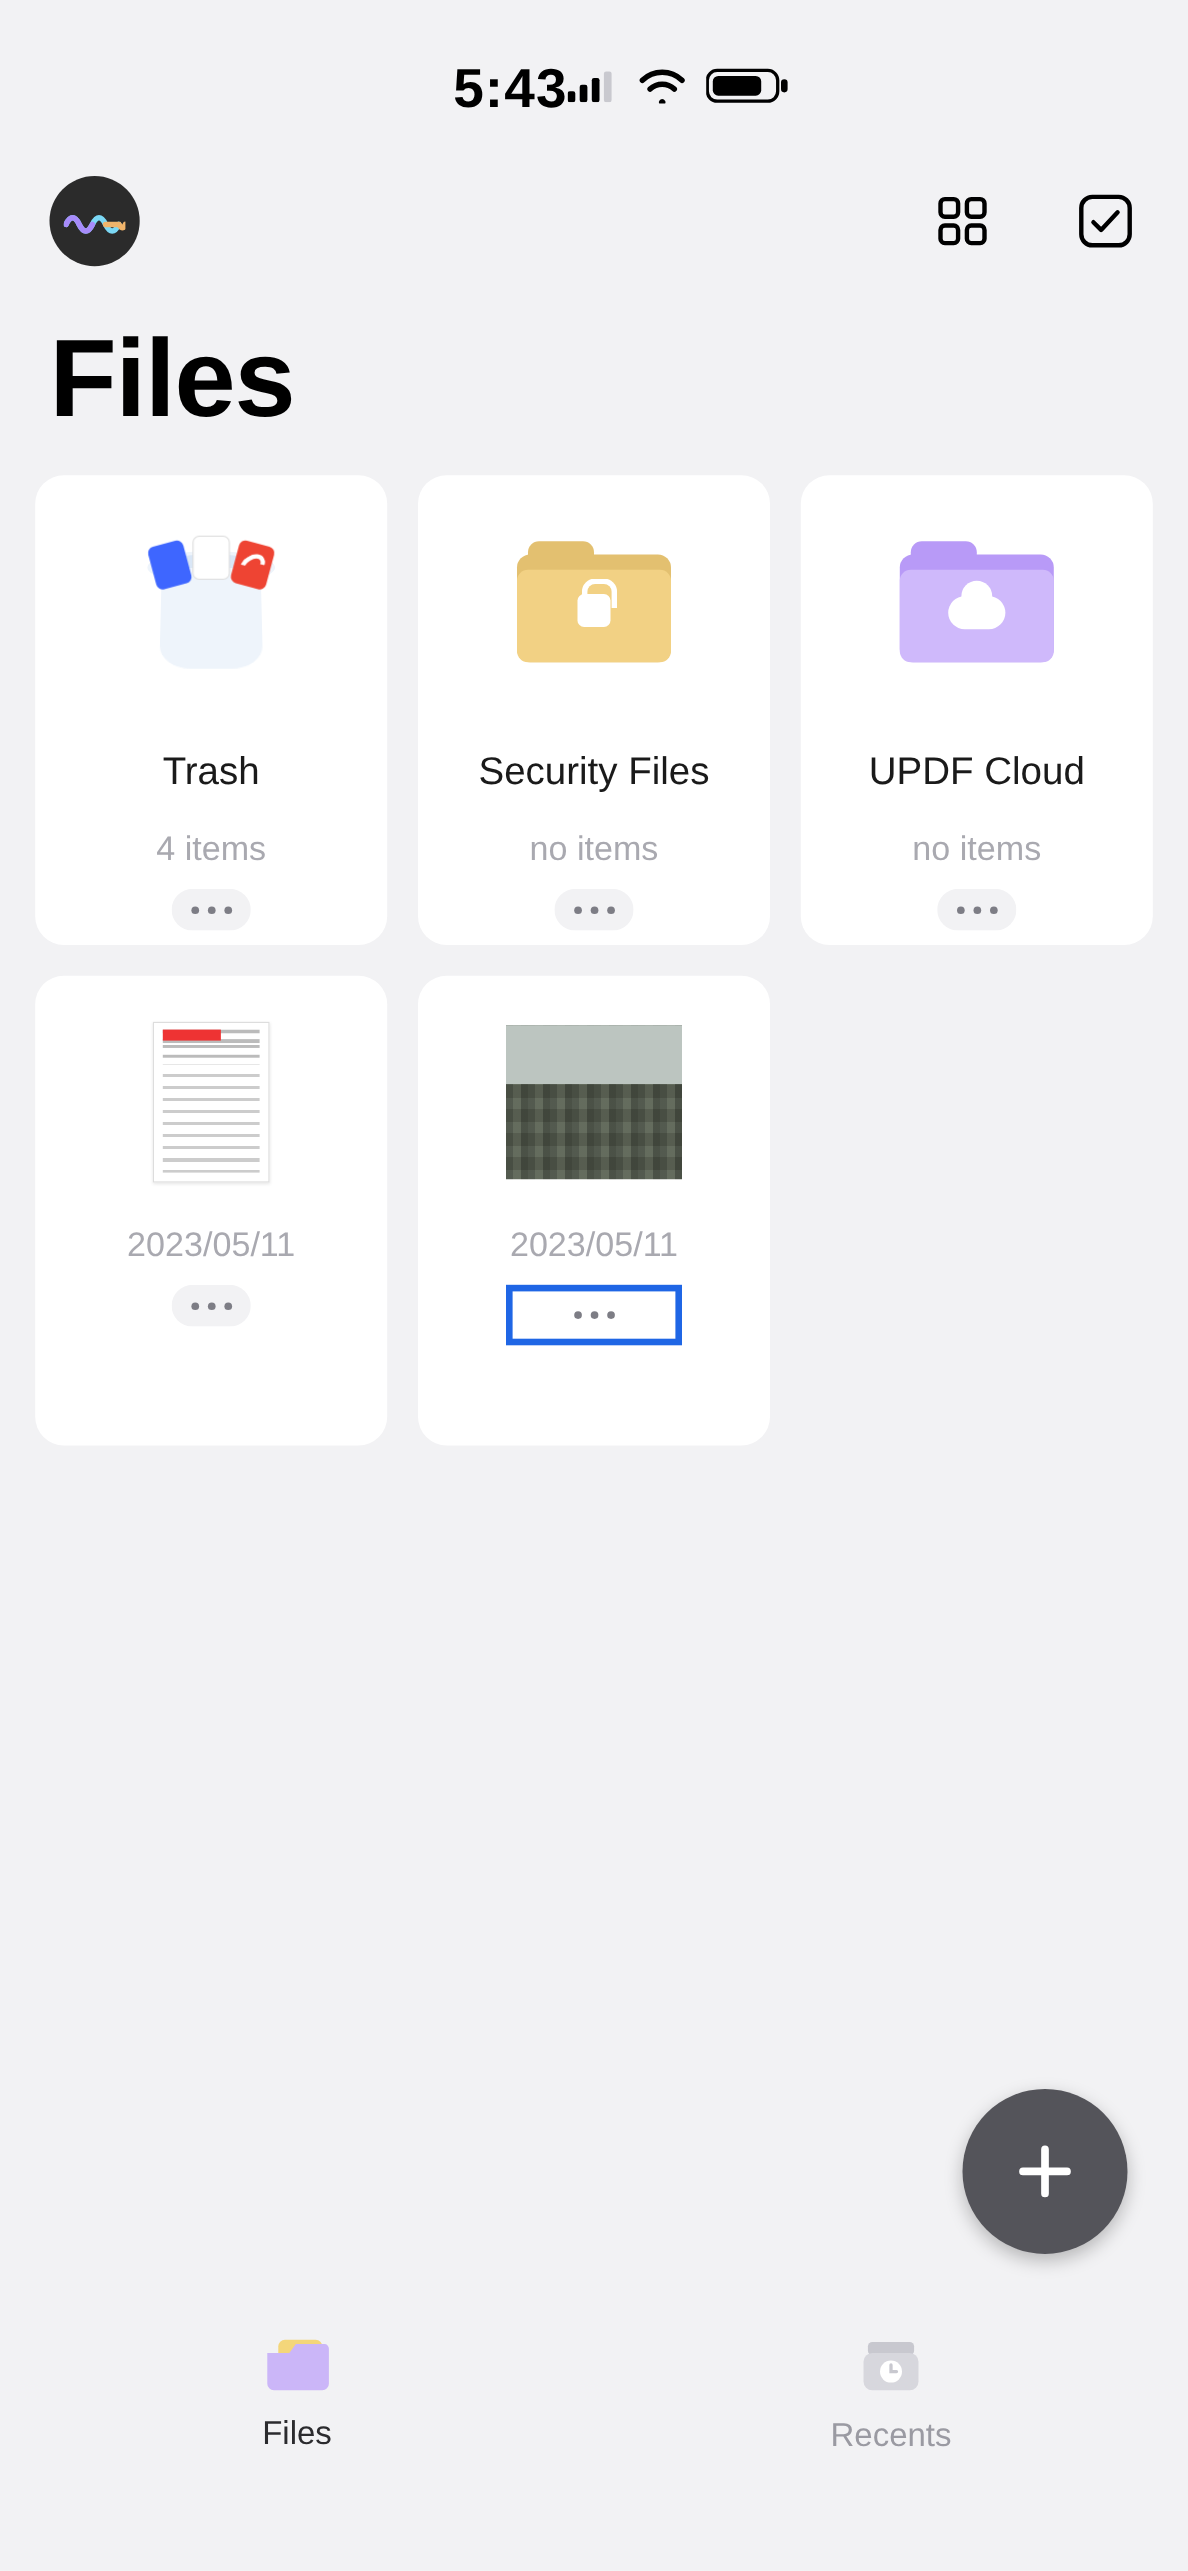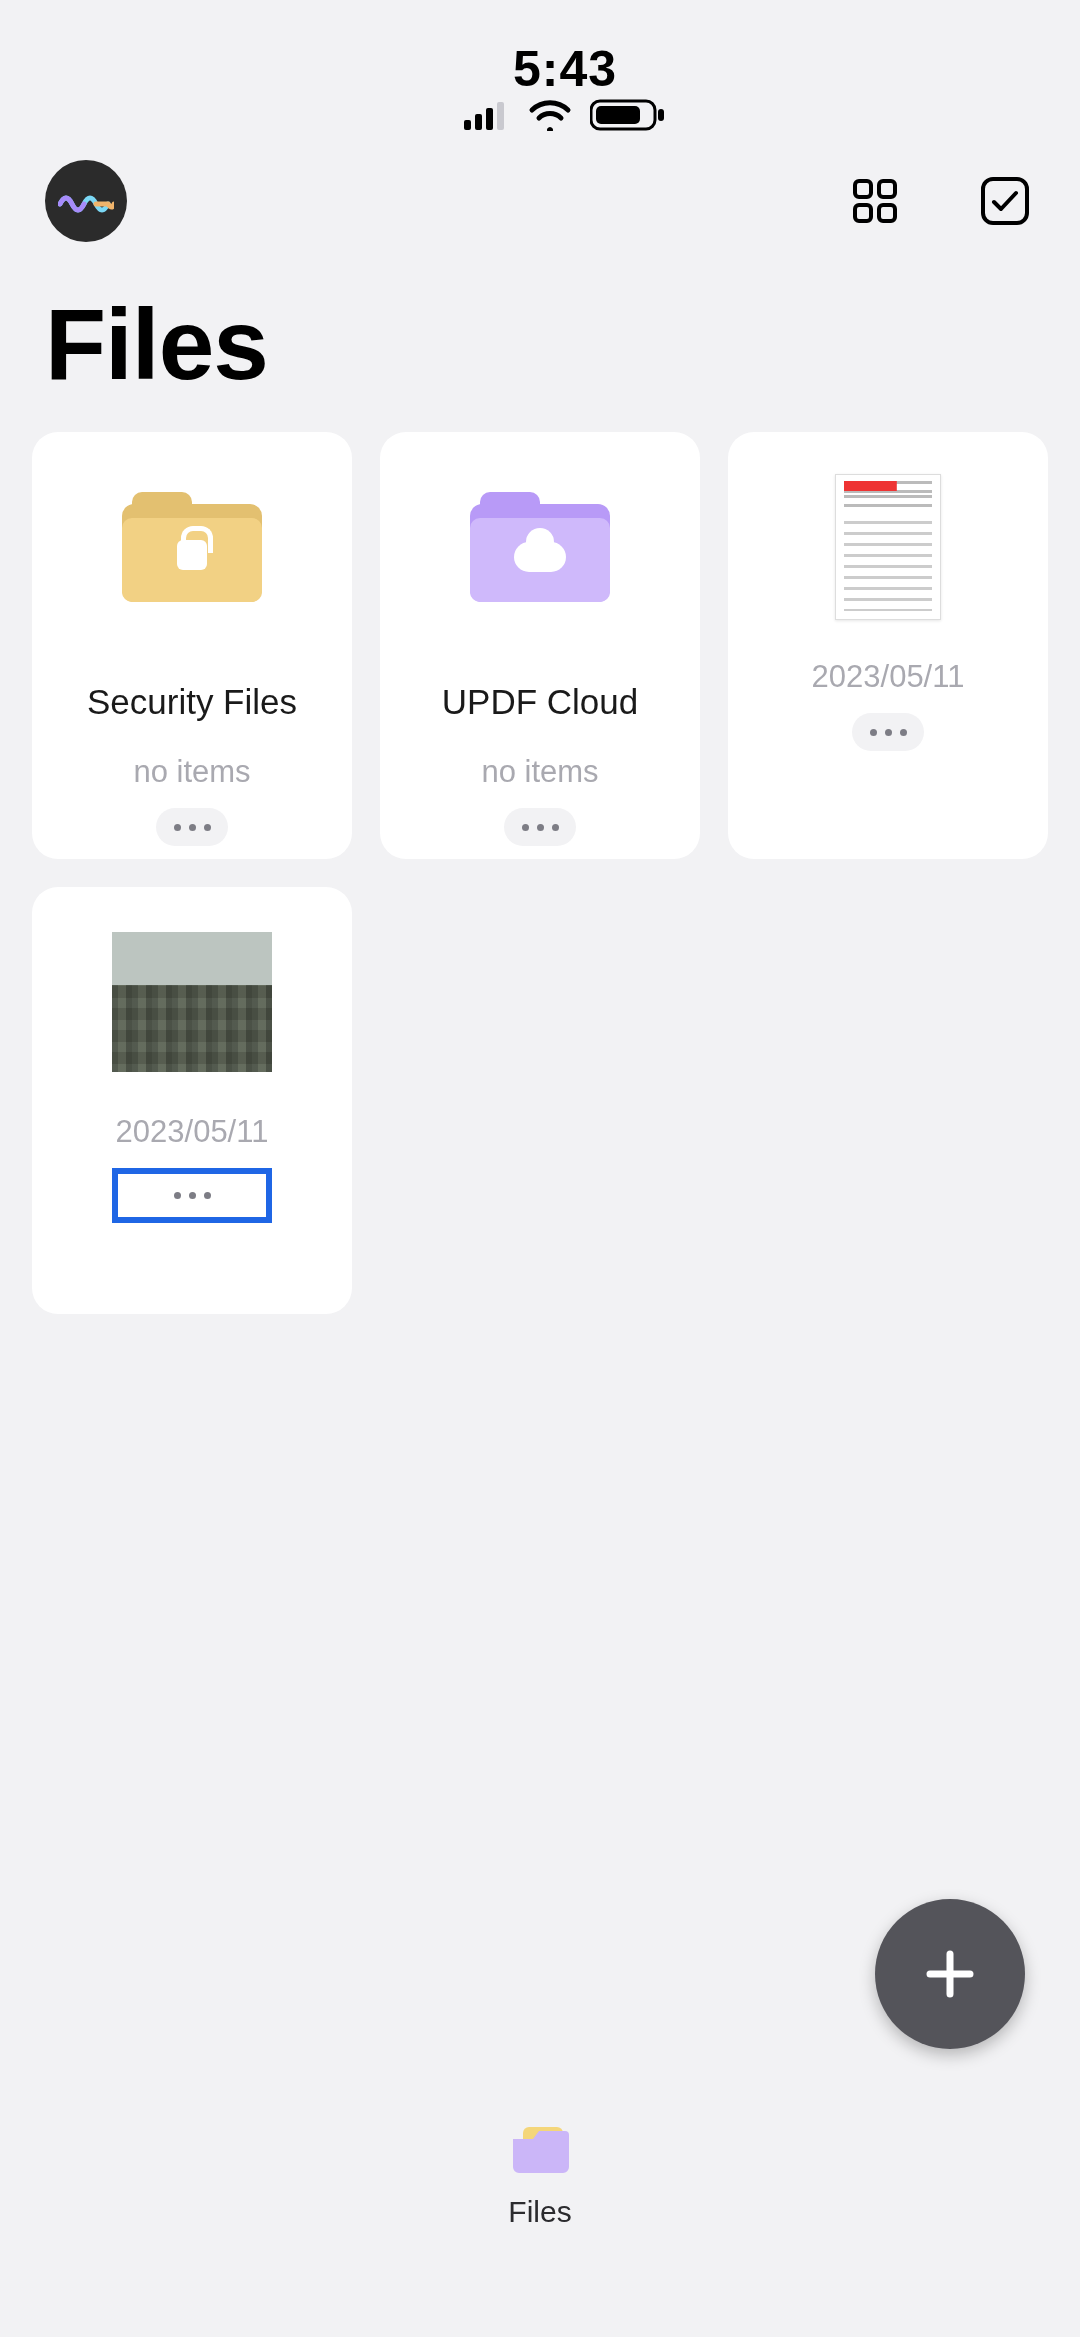--- a/index.html
+++ b/index.html
@@ -8,25 +8,24 @@
     background: #f2f2f4;
     font-family: -apple-system, "Helvetica Neue", Arial, sans-serif;
     position: relative;
     overflow: hidden;
     color: #000;
   }
 
   
   .status-bar {
     display: flex;
-    justify-content: space-between;
+    justify-content: center;
     align-items: center;
     padding: 40px 60px 0 110px;
     height: 120px;
-    flex-direction: column;
   }
   .status-time {
     font-size: 50px;
     font-weight: 700;
     letter-spacing: 1px;
   }
   .status-right {
     display: flex;
     align-items: center;
     gap: 18px;
@@ -304,20 +303,41 @@
         <path d="M15 27 l7 7 l15 -16" fill="none" stroke="#000" stroke-width="4" stroke-linecap="round" stroke-linejoin="round"></path>
       </svg>
     </div>
   </div>
 </div>
 
 <h1 class="page-title">Files</h1>
 
 <div class="grid">
 
+  <div class="card">
+    <div class="card-thumb">
+      <div class="trash-icon">
+        <div class="bin-files">
+          <div class="bin-file bf1"></div>
+          <div class="bin-file bf2"></div>
+          <div class="bin-file bf3"></div>
+        </div>
+        <div class="bin-top"></div>
+        <div class="bin-inner"></div>
+        <div class="bin-body"></div>
+      </div>
+    </div>
+    <div class="card-name">Trash</div>
+    <div class="card-sub">4 items</div>
+    <div class="card-more">
+      <span class="dot"></span>
+        <span class="dot"></span>
+        <span class="dot"></span>
+    </div>
+  </div>
 
   <div class="card">
     <div class="card-thumb">
       <div class="folder">
         <div class="folder-tab"></div>
         <div class="folder-back"></div>
         <div class="folder-front"></div>
         <div class="folder-lock"></div>
       </div>
     </div>
@@ -383,13 +403,24 @@
 <div class="tabbar">
   <div class="tab active">
     <span>
       <svg width="62" height="50" viewBox="0 0 62 50">
         <rect x="14" y="2" width="40" height="28" rx="6" fill="#f4d67a"></rect>
         <path d="M4 14 h20 l6 -8 h26 a4 4 0 0 1 4 4 v32 a6 6 0 0 1 -6 6 H10 a6 6 0 0 1 -6 -6 Z" fill="#cbb6f8"></path>
       </svg>
     </span>
     <span class="tab-label">Files</span>
   </div>
+  <div class="tab">
+    <span>
+      <svg width="58" height="52" viewBox="0 0 58 52">
+        <rect x="8" y="4" width="42" height="12" rx="4" fill="#c8c8cf"></rect>
+        <rect x="4" y="14" width="50" height="34" rx="8" fill="#d7d7dd"></rect>
+        <circle cx="29" cy="31" r="10" fill="#fff"></circle>
+        <path d="M29 25 V31 H34" stroke="#c8c8cf" stroke-width="3" fill="none" stroke-linecap="round"></path>
+      </svg>
+    </span>
+    <span class="tab-label">Recents</span>
+  </div>
 </div>
 
 </body></html>

